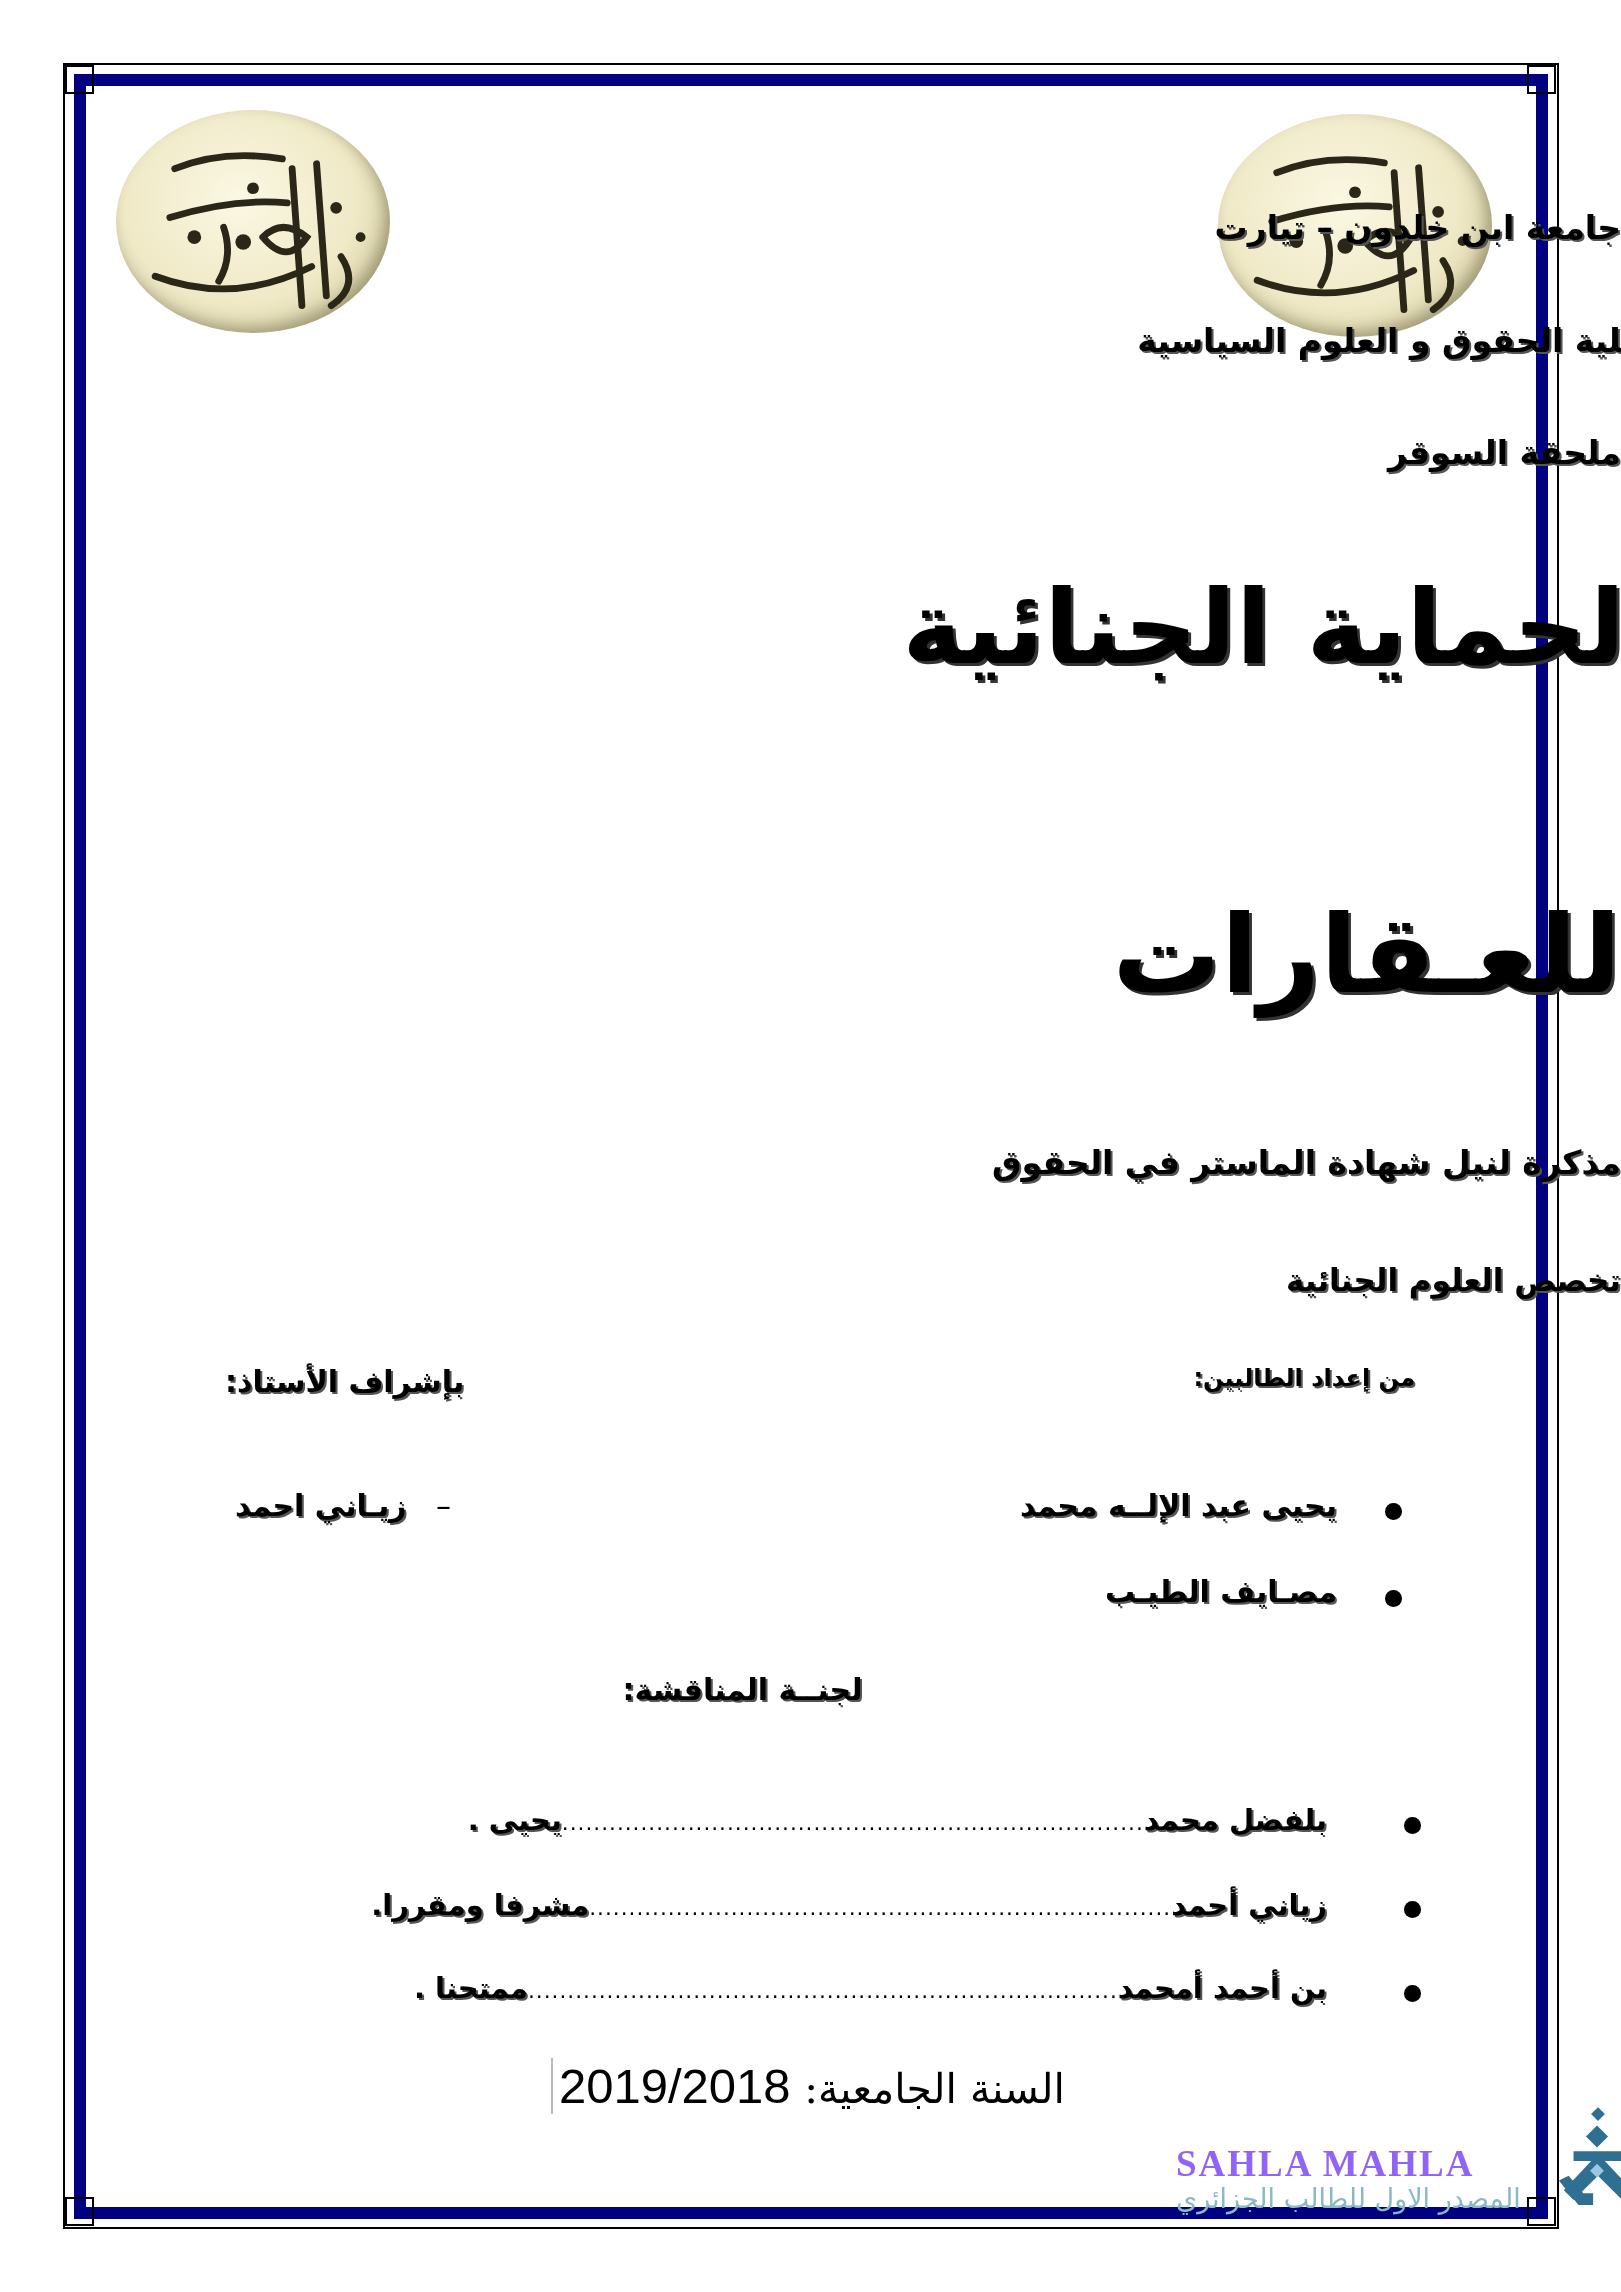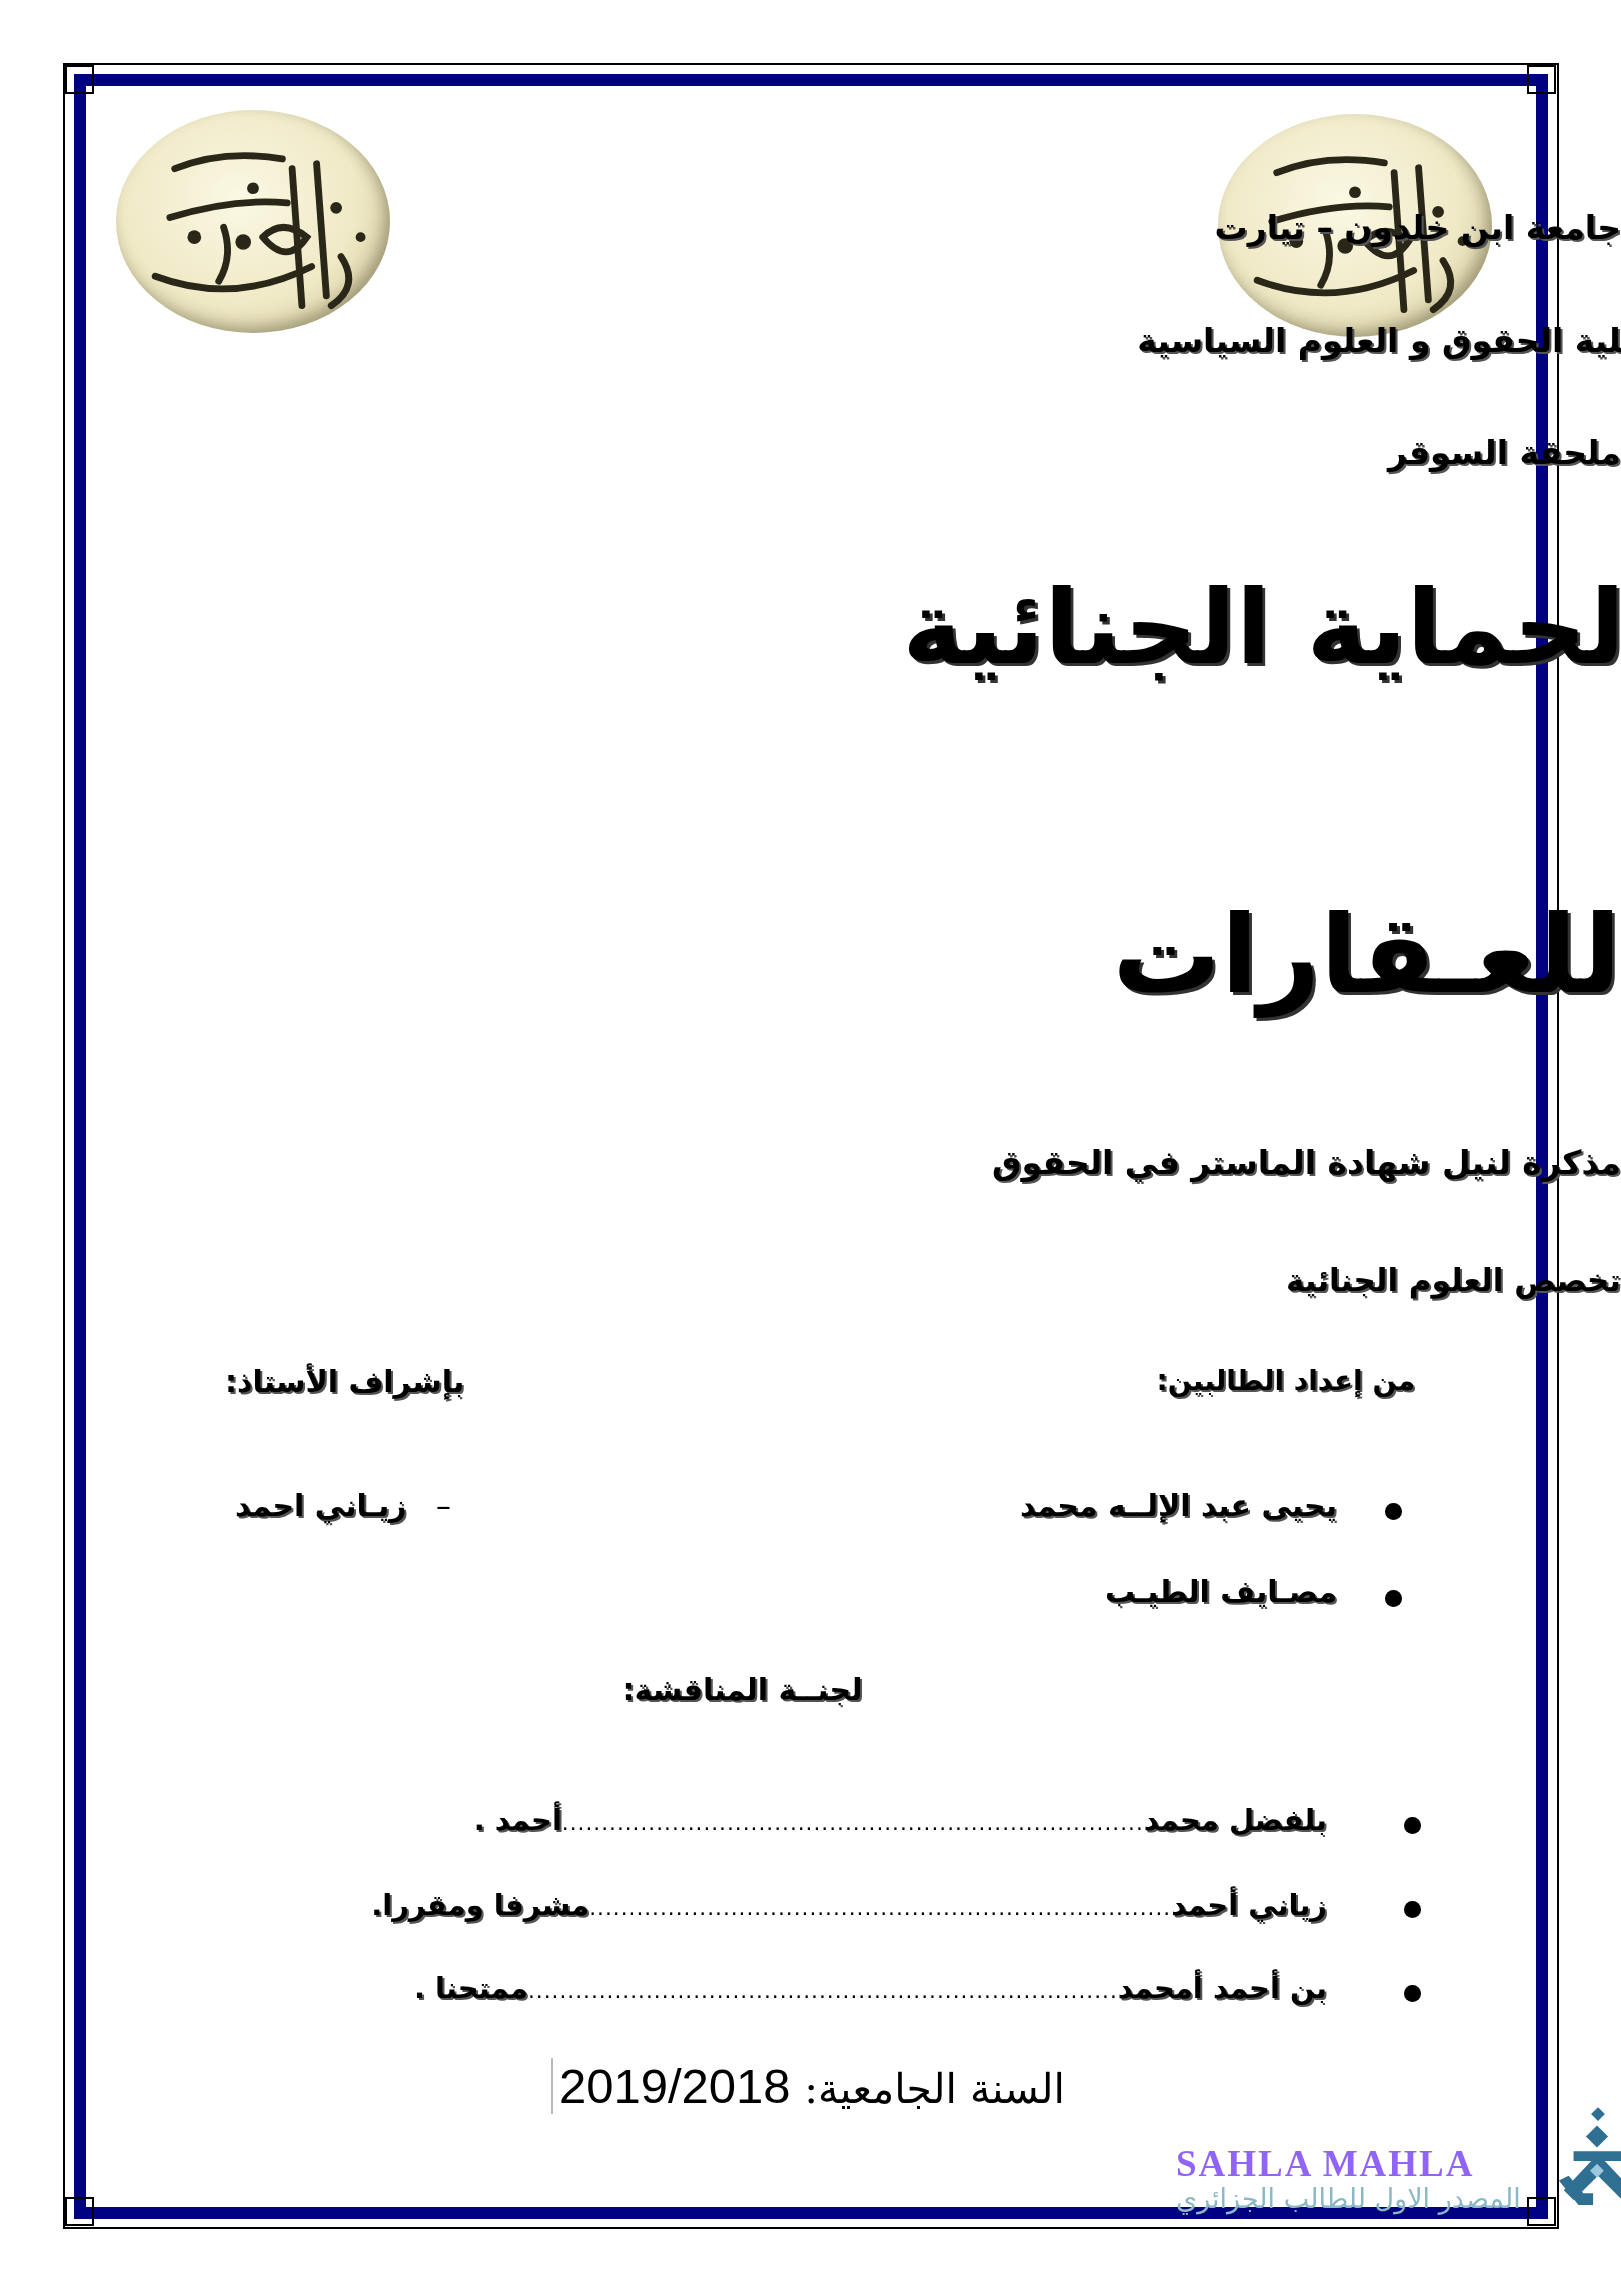--- a/index.html
+++ b/index.html
@@ -26,21 +26,21 @@
     .uni-line { top: 208px; font-size: 33px; }
     .faculty-line { top: 321px; font-size: 33px; padding-left: 20px; }
     .annex-line { top: 433px; font-size: 33px; }
 
     .title-1 { top: 568px; font-size: 102px; letter-spacing: 2px; text-shadow: 2.9px 2.9px 0 #333; margin-left: 39px; }
     .title-2 { top: 892px; font-size: 108px; letter-spacing: 3.9px; text-shadow: 2.9px 2.9px 0 #333; }
 
     .memo-line { top: 1143px; font-size: 33px; }
     .spec-line { top: 1262px; font-size: 31px; }
 
-    .students-label { top: 1364px; right: 206px; font-size: 28px; }
+    .students-label { top: 1364px; right: 206px; font-size: 24px; }
     .supervisor-label { top: 1364px; left: 225px; font-size: 30px; }
 
     .bullet { position: absolute; width: 16.7px; height: 16.7px; border-radius: 50%; background: #000; }
 
     .student { font-size: 30px; right: 284px; }
     .student-1 { top: 1488px; }
     .student-2 { top: 1574px; }
 
     .supervisor-name { top: 1488px; left: 235px; font-size: 30px; }
     .supervisor-dash { position: absolute; top: 1488px; left: 436px; font-size: 30px; font-family: "DejaVu Sans", sans-serif; }
@@ -140,21 +140,21 @@
 
 <div class="supervisor-dash">–</div>
 <div class="ar supervisor-name">زيـاني احمد</div>
 
 <div class="ar committee-label">لجنــة المناقشة:</div>
 
 <div class="bullet" style="left:1404px; top:1817px;"></div>
 <div class="committee-row row-1">
   <span>بلفضل محمد</span>
   <span class="dots">..........................................................................</span>
-  <span>أحمد .</span>
+  <span>يحيى .</span>
 </div>
 
 <div class="bullet" style="left:1404px; top:1901px;"></div>
 <div class="committee-row row-2">
   <span>زياني أحمد</span>
   <span class="dots">..........................................................................</span>
   <span>مشرفا ومقررا.</span>
 </div>
 
 <div class="bullet" style="left:1404px; top:1985px;"></div>

